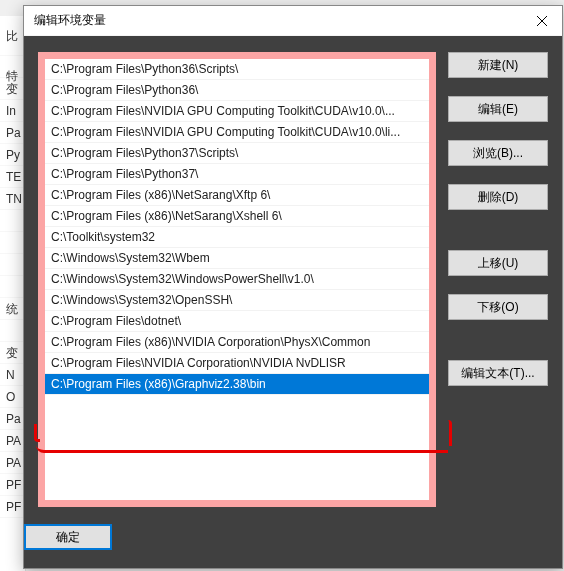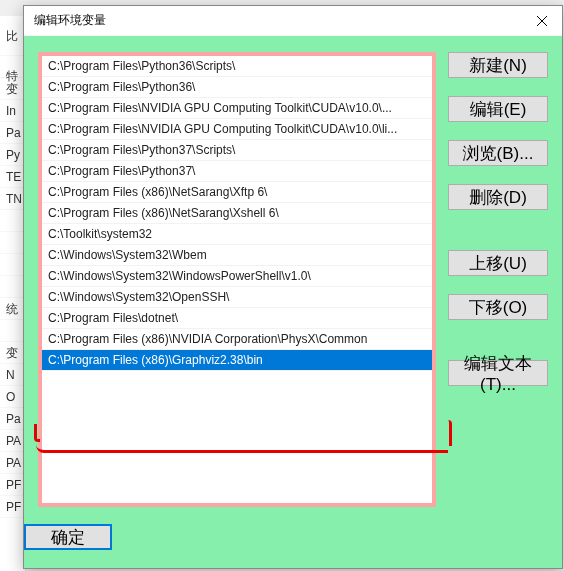--- a/index.html
+++ b/index.html
@@ -26,21 +26,21 @@
     padding-left: 6px;
     color: #333;
     font-size: 12px;
     border-bottom: 1px solid #f7f7f7;
   }
   .dialog {
     position: absolute;
     left: 23px; top: 5px;
     width: 540px;
     height: 564px;
-    background: #86efac;
+    background: #404040;
     border: 1px solid #888;
     box-shadow: 0 4px 16px rgba(0,0,0,0.3);
     display: flex;
     flex-direction: column;
   }
   .titlebar {
     height: 30px;
     display: flex;
     align-items: center;
     justify-content: space-between;
@@ -57,21 +57,21 @@
   }
   .titlebar .close svg { width: 10px; height: 10px; }
   .body {
     flex: 1;
     display: flex;
     padding: 16px 14px 10px 14px;
     gap: 12px;
   }
   .listbox {
     flex: 1;
-    border: 4px solid #fca5a5;
+    border: 7px solid #fca5a5;
     background: #fff;
     overflow: hidden;
     height: 455px;
   }
   .listbox .row {
     height: 21px;
     line-height: 21px;
     padding: 0 6px;
     color: #222;
     border-bottom: 1px solid #f2f2f2;
@@ -89,21 +89,21 @@
     width: 100px;
     display: flex;
     flex-direction: column;
     gap: 0;
   }
   .btn {
     height: 26px;
     border: 1px solid #adadad;
     background: #e1e1e1;
     color: #000;
-    font-size: 17px;
+    font-size: 12px;
     cursor: pointer;
     display: flex;
     align-items: center;
     justify-content: center;
     font-family: inherit;
   }
   .side-buttons .btn { width: 100%; }
   .side-buttons .spacer-s { height: 18px; }
   .side-buttons .spacer-m { height: 40px; }
   .footer {
@@ -203,20 +203,21 @@
         <div class="row">C:\Program Files\Python37\Scripts\</div>
         <div class="row">C:\Program Files\Python37\</div>
         <div class="row">C:\Program Files (x86)\NetSarang\Xftp 6\</div>
         <div class="row">C:\Program Files (x86)\NetSarang\Xshell 6\</div>
         <div class="row">C:\Toolkit\system32</div>
         <div class="row">C:\Windows\System32\Wbem</div>
         <div class="row">C:\Windows\System32\WindowsPowerShell\v1.0\</div>
         <div class="row">C:\Windows\System32\OpenSSH\</div>
         <div class="row">C:\Program Files\dotnet\</div>
         <div class="row">C:\Program Files (x86)\NVIDIA Corporation\PhysX\Common</div>
+        <div class="row">C:\Program Files\NVIDIA Corporation\NVIDIA NvDLISR</div>
         <div class="row selected">C:\Program Files (x86)\Graphviz2.38\bin</div>
       </div>
     <div class="side-buttons">
       <button class="btn">新建(N)</button>
       <div class="spacer-s"></div>
       <button class="btn">编辑(E)</button>
       <div class="spacer-s"></div>
       <button class="btn">浏览(B)...</button>
       <div class="spacer-s"></div>
       <button class="btn">删除(D)</button>

